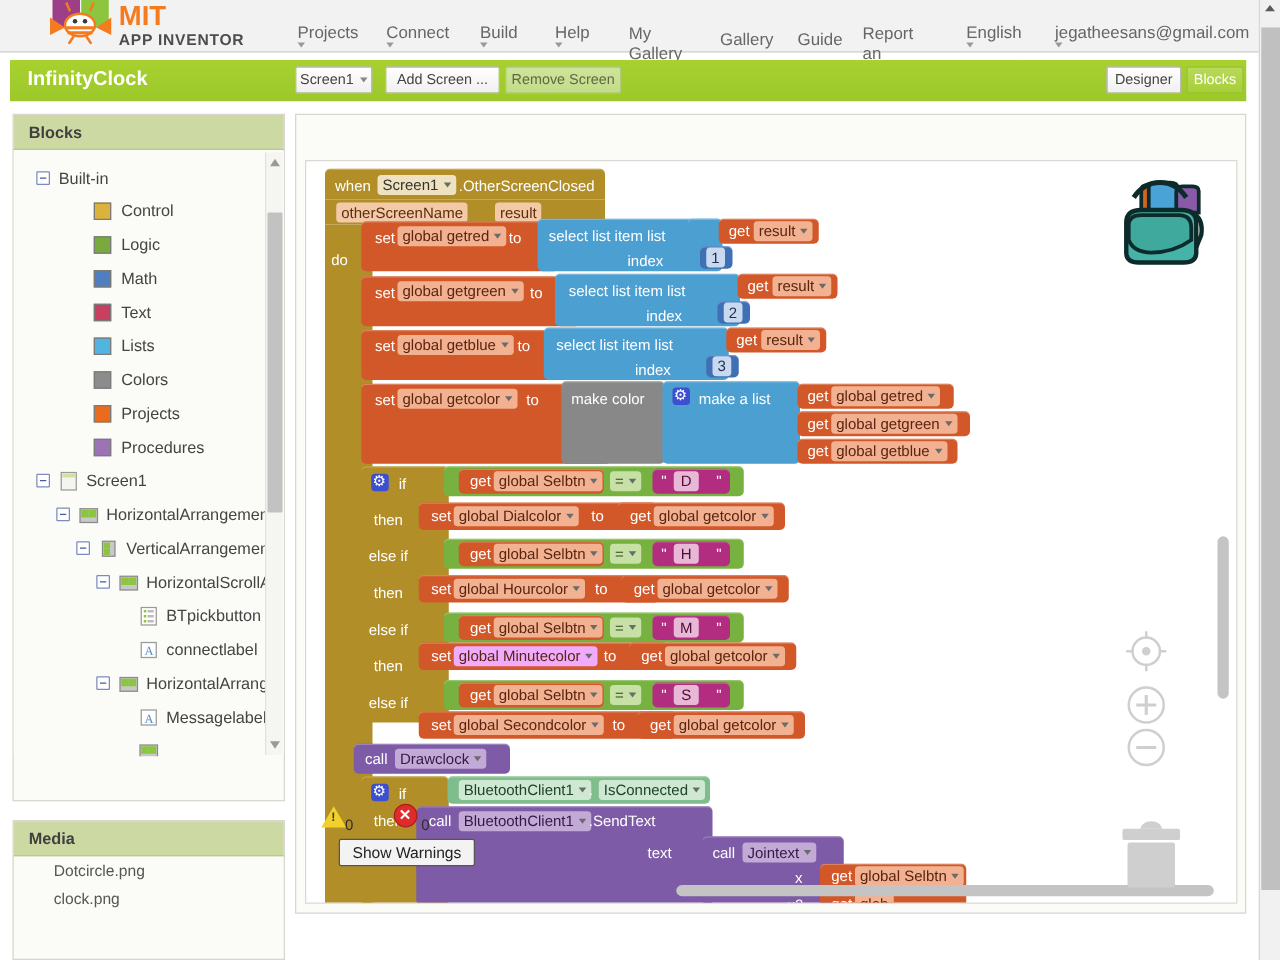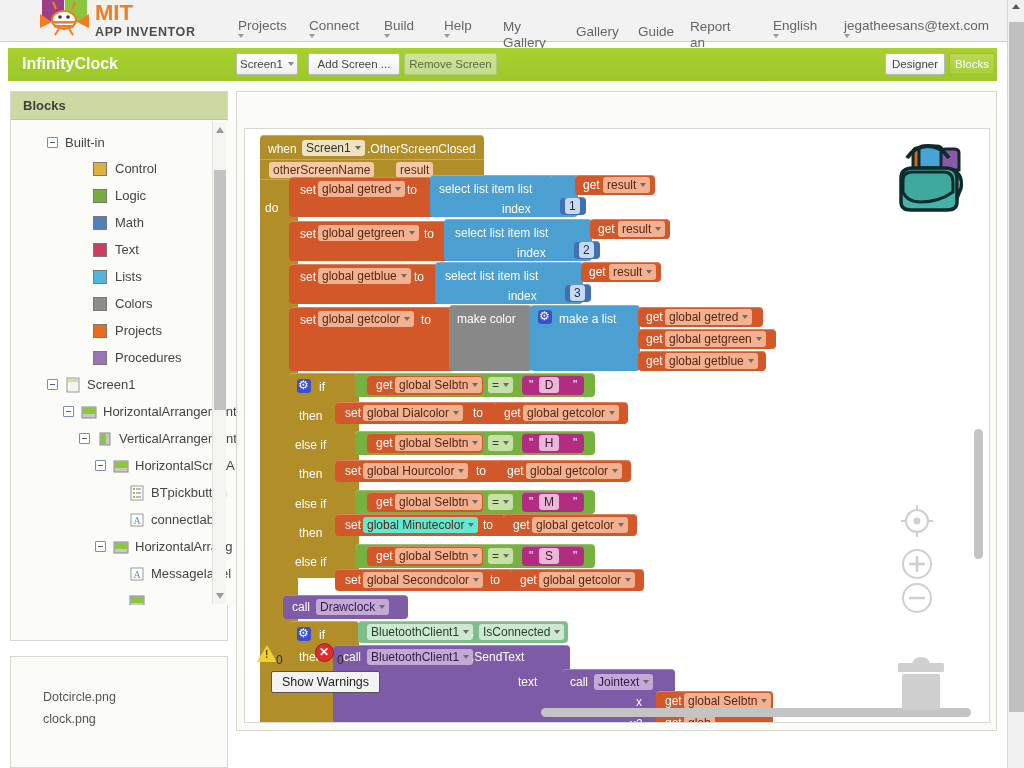--- a/index.html
+++ b/index.html
@@ -80,21 +80,21 @@
   .panel { position: absolute; background: #fbfbf7; border: 1px solid #d7d7cf; }
   .panel-head {
     height: 28px; background: #cdd9a3; border-bottom: 1px solid #bcc891;
     display: flex; align-items: center; padding-left: 12px;
     font-size: 13px; font-weight: bold; color: #3f3f3f;
   }
 
   
   #blocks-panel { left: 10px; top: 91px; width: 218px; height: 550px; }
   .tree {
-    position: absolute; left: 18px; top: 29px; width: 216px; height: 484px;
+    position: absolute; left: 0; top: 29px; width: 216px; height: 484px;
     overflow: hidden; background: #fbfbf7;
   }
   .tnode {
     position: absolute; display: flex; align-items: center;
     height: 27px; font-size: 13px; color: #444; cursor: pointer;
     white-space: nowrap;
   }
   .toggle {
     width: 11px; height: 11px; border: 1px solid #7c8bbf; background: #fff;
     margin-right: 7px; position: relative; flex: none; border-radius: 1px;
@@ -291,21 +291,21 @@
       </div>
       <div class="navitem twoline" style="left:452px">
         <span>Report an
 Issue</span>
       </div>
       <div class="navitem" style="left:535px">
         <span>English</span>
         <span class="caret"></span>
       </div>
       <div class="navitem" style="left:606px">
-        <span>jegatheesans@text.com</span>
+        <span>jegatheesans@gmail.com</span>
         <span class="caret"></span>
       </div>
     </div>
   </div>
 
   <div class="projbar">
     <div class="projtitle">InfinityClock</div>
 
     <div class="btn" style="left:228px;top:5px;width:62px">
       <span>Screen1</span>
@@ -470,20 +470,21 @@
       <div class="rt"></div>
     </div>
 
     <div class="tree-btns">
       <div class="b">Rename</div>
       <div class="b">Delete</div>
     </div>
   </div>
 
   <div class="panel" id="media-panel">
+    <div class="panel-head">Media</div>
     <div class="media-list">
       <div class="media-item">Dotcircle.png</div>
       <div class="media-item">clock.png</div>
     </div>
   </div>
 
   <div class="panel" id="viewer-panel">
 
     <div class="canvas">
 
@@ -750,21 +751,21 @@
         <div class="blk-body" style="left:277px;top:363px;width:62px;height:20px;background:#b22d7f"></div>
         <div class="lbl" style="left:284px;top:366px">"</div>
         <div class="field" style="left:294px;top:365px;background:#e8b8d6;color:#4d0d35;justify-content:center;min-width:20px">
           <span>M</span>
         </div>
         <div class="lbl" style="left:328px;top:366px">"</div>
       </div>
       <div class="blk">
         <div class="blk-body" style="left:90px;top:385px;width:199px;height:22px;background:#d2582a"></div>
         <div class="lbl" style="left:100px;top:389px">set</div>
-        <div class="field" style="left:118px;top:388px;background:#5eead4;color:#5a2410">
+        <div class="field" style="left:118px;top:388px;background:#f0abfc;color:#5a2410">
           <span>global Minutecolor</span>
           <span class="fcaret"></span>
         </div>
         <div class="lbl" style="left:238px;top:389px">to</div>
         <div class="blk-body" style="left:258px;top:385px;width:134px;height:22px;background:#d2582a"></div>
         <div class="lbl" style="left:268px;top:389px">get</div>
         <div class="field" style="left:287px;top:388px;background:#f2b291;color:#5a2410">
           <span>global getcolor</span>
           <span class="fcaret"></span>
         </div>

